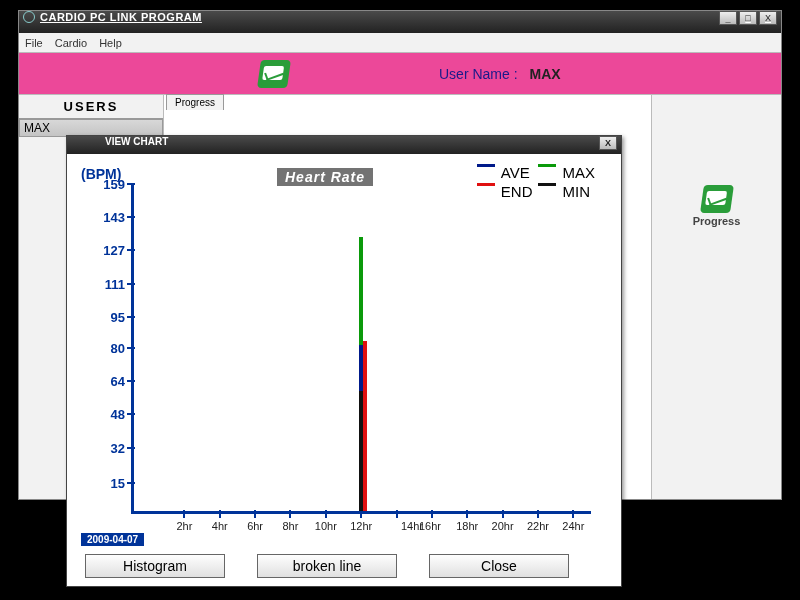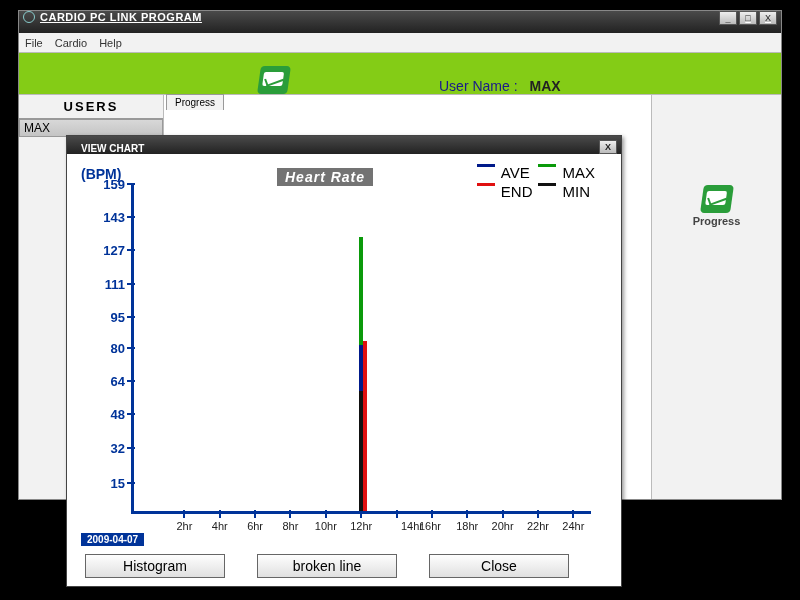--- a/index.html
+++ b/index.html
@@ -5,39 +5,39 @@
 * { box-sizing: border-box; margin: 0; padding: 0; font-family: Arial, sans-serif; }
 body { background: #000; width: 800px; height: 600px; position: relative; overflow: hidden; }
 .main-window { position: absolute; left: 18px; top: 10px; width: 764px; height: 490px; background: #f2f2f2; border: 1px solid #888; }
 .titlebar { height: 22px; background: linear-gradient(#4a4a4a,#222); color: #fff; display: flex; align-items: flex-start; padding: 0 4px; font-size: 11px; text-decoration: underline; }
 .titlebar .title-icon { width: 12px; height: 12px; border: 1px solid #8cc; border-radius: 50%; margin-right: 5px; }
 .titlebar .title-text { flex: 1; font-weight: bold; letter-spacing: 0.5px; }
 .winbtns { display: flex; gap: 2px; }
 .winbtn { width: 18px; height: 14px; background: linear-gradient(#eee,#bbb); border: 1px solid #555; font-size: 9px; line-height: 12px; text-align: center; color: #222; cursor: pointer; }
 .menubar { height: 20px; background: #f2f2f2; border-bottom: 1px solid #bbb; display: flex; align-items: center; padding: 0 6px; font-size: 11px; color: #333; }
 .menubar span { margin-right: 12px; cursor: pointer; }
-.header-strip { height: 42px; background: #84cc16; border-bottom: 1px solid #bbb; display: flex; align-items: flex-end; }
+.header-strip { height: 42px; background: #ec4899; border-bottom: 1px solid #bbb; display: flex; align-items: center; }
 .logo { width: 30px; height: 28px; margin-left: 240px; position: relative; }
 .logo-bg { width: 100%; height: 100%; background: #2a9d3a; border-radius: 4px; transform: skewX(-8deg); position: relative; }
 .logo-bg::after { content:""; position:absolute; left:4px; top:6px; width:20px; height:14px; background:#fff; border-radius:2px; }
 .logo-bg::before { content:""; position:absolute; left:6px; top:10px; width:16px; height:6px; border-bottom:2px solid #2a9d3a; border-left:2px solid #2a9d3a; transform: skewX(8deg) rotate(-20deg); z-index:2; }
 .username-area { margin-left: 150px; font-size: 14px; color: #1a1a8a; }
 .username-val { margin-left: 8px; font-weight: bold; color: #222; }
 .body-area { display: flex; height: calc(100% - 84px); }
 .left-pane { width: 145px; background: #f2f2f2; border-right: 1px solid #bbb; }
 .users-hdr { height: 24px; border-bottom: 1px solid #999; text-align: center; font-size: 13px; font-weight: bold; line-height: 24px; letter-spacing: 2px; }
 .user-item { height: 18px; background: linear-gradient(#d8d8d8,#c4c4c4); border: 1px solid #999; margin: 0; padding-left: 4px; font-size: 12px; line-height: 16px; cursor: pointer; }
 .center-pane { flex: 1; background: #fff; position: relative; }
 .tab { position: absolute; left: 2px; top: -1px; background: #f2f2f2; border: 1px solid #999; border-bottom: none; padding: 2px 8px; font-size: 10px; cursor: pointer; }
 .right-pane { width: 130px; background: #f2f2f2; border-left: 1px solid #bbb; display: flex; flex-direction: column; align-items: center; padding-top: 90px; }
 .right-pane .logo { margin: 0; }
 .prog-label { font-size: 11px; color: #444; font-weight: bold; margin-top: 2px; }
 
 .chart-window { position: absolute; left: 66px; top: 135px; width: 556px; height: 452px; background: #fcfcfc; border: 1px solid #444; box-shadow: 2px 2px 4px rgba(0,0,0,0.4); display: flex; flex-direction: column; }
-.chart-title { height: 18px; background: linear-gradient(#4a4a4a,#222); color: #fff; display: flex; align-items: flex-end; padding: 0 4px; font-size: 10px; font-weight: bold; }
+.chart-title { height: 18px; background: linear-gradient(#4a4a4a,#222); color: #fff; display: flex; align-items: flex-start; padding: 0 4px; font-size: 10px; font-weight: bold; gap: 24px; }
 .chart-title .title-icon { width: 10px; height: 10px; }
 .chart-title .sp { flex: 1; }
 .chart-body { flex: 1; background: #fff; position: relative; }
 .ylabel { position: absolute; left: 14px; top: 12px; color: #003399; font-weight: bold; font-size: 14px; }
 .charttitle-box { position: absolute; left: 210px; top: 14px; background: #737373; color: #fff; font-weight: bold; font-size: 14px; padding: 1px 8px; font-style: italic; letter-spacing: 1px; }
 .legend { position: absolute; right: 26px; top: 10px; font-size: 15px; display: grid; grid-template-columns: auto auto auto auto; gap: 2px 6px; }
 .legend .sw { width: 18px; height: 3px; display: inline-block; vertical-align: middle; }
 .plot { position: absolute; left: 64px; top: 30px; width: 460px; height: 330px; }
 .axis-y { position: absolute; left: 0; top: 0; bottom: 0; width: 3px; background: #003399; }
 .axis-x { position: absolute; left: 0; right: 0; bottom: 0; height: 3px; background: #003399; }

